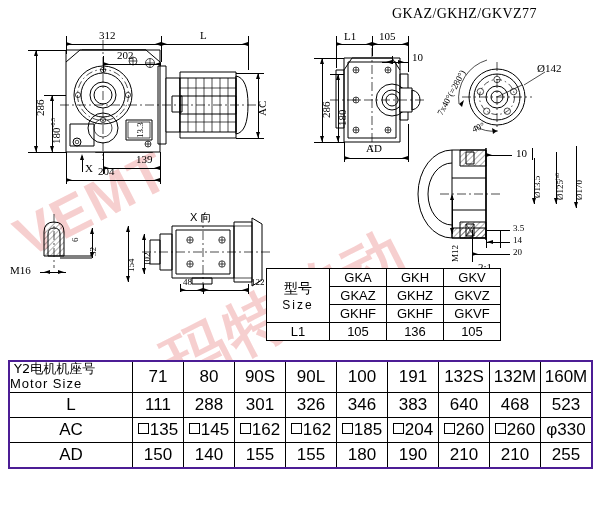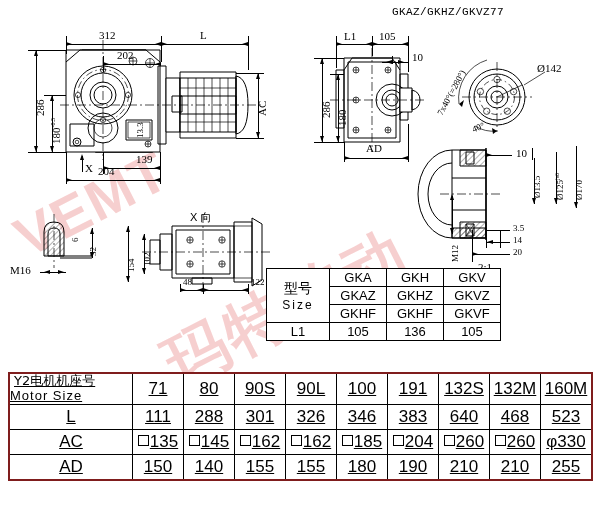--- a/index.html
+++ b/index.html
@@ -21,22 +21,22 @@
       font-family:"DejaVu Sans",sans-serif;}
 
   
   .t{position:absolute;font-size:11px;line-height:1;white-space:nowrap;
      font-family:"Liberation Serif","DejaVu Serif",serif;}
   .t.sm{font-size:9px;}
   .vt{position:absolute;font-size:11px;white-space:nowrap;
       font-family:"Liberation Serif","DejaVu Serif",serif;
       transform-origin:left top;transform:rotate(-90deg);}
   .vt.sm{font-size:9px;}
-  .title{position:absolute;font-size:11px;letter-spacing:.4px;
-      font-family:Liberation Mono, monospace;}
+  .title{position:absolute;font-size:14px;letter-spacing:.4px;
+      font-family:Liberation Serif, serif;}
 
   
   .hl{position:absolute;height:0;border-top:1px solid #000;}
   .vl{position:absolute;width:0;border-left:1px solid #000;}
   .thin{position:absolute;height:0;border-top:1px solid #000;}
   .ext{position:absolute;width:0;border-left:1px solid #000;}
   .arw-l,.arw-r{position:absolute;width:0;height:0;}
   .arw-l{border-top:2.5px solid transparent;border-bottom:2.5px solid transparent;border-right:6px solid #000;}
   .arw-r{border-top:2.5px solid transparent;border-bottom:2.5px solid transparent;border-left:6px solid #000;}
   .arw-u{position:absolute;width:0;height:0;border-left:2.5px solid transparent;border-right:2.5px solid transparent;border-bottom:6px solid #000;}
@@ -58,21 +58,21 @@
       font-family:"Liberation Sans","DejaVu Sans",sans-serif;}
 
   
   #size-table{left:266px;top:268px;}
   #size-table td{height:17px;font-size:13px;}
   #size-table td.lbl{width:62px;}
   #size-table td.col{width:56px;}
   #size-table td.cjk{font-family:"DejaVu Sans",sans-serif;font-size:14px;}
 
   
-  #motor-table{left:8px;top:372px;border:2px solid #7f1d1d;text-decoration:underline;}
+  #motor-table{left:8px;top:360px;border:2px solid #4c1d95;}
   #motor-table td{height:24px;font-size:17px;}
   #motor-table td.hdr{width:122px;font-size:13px;line-height:1.15;}
   #motor-table td.rl{width:122px;font-size:17px;}
   #motor-table td.v{width:50px;}
   #motor-table td.hdr .cn{font-family:"DejaVu Sans",sans-serif;display:block;text-align:left;padding-left:4px;}
   #motor-table td.hdr .en{display:block;text-align:left;letter-spacing:1px;}
   .sq{display:inline-block;width:9px;height:9px;border:1.4px solid #000;
       margin-right:1px;vertical-align:1px;}
   .tolsup{font-size:6px;vertical-align:super;}
 </style>

